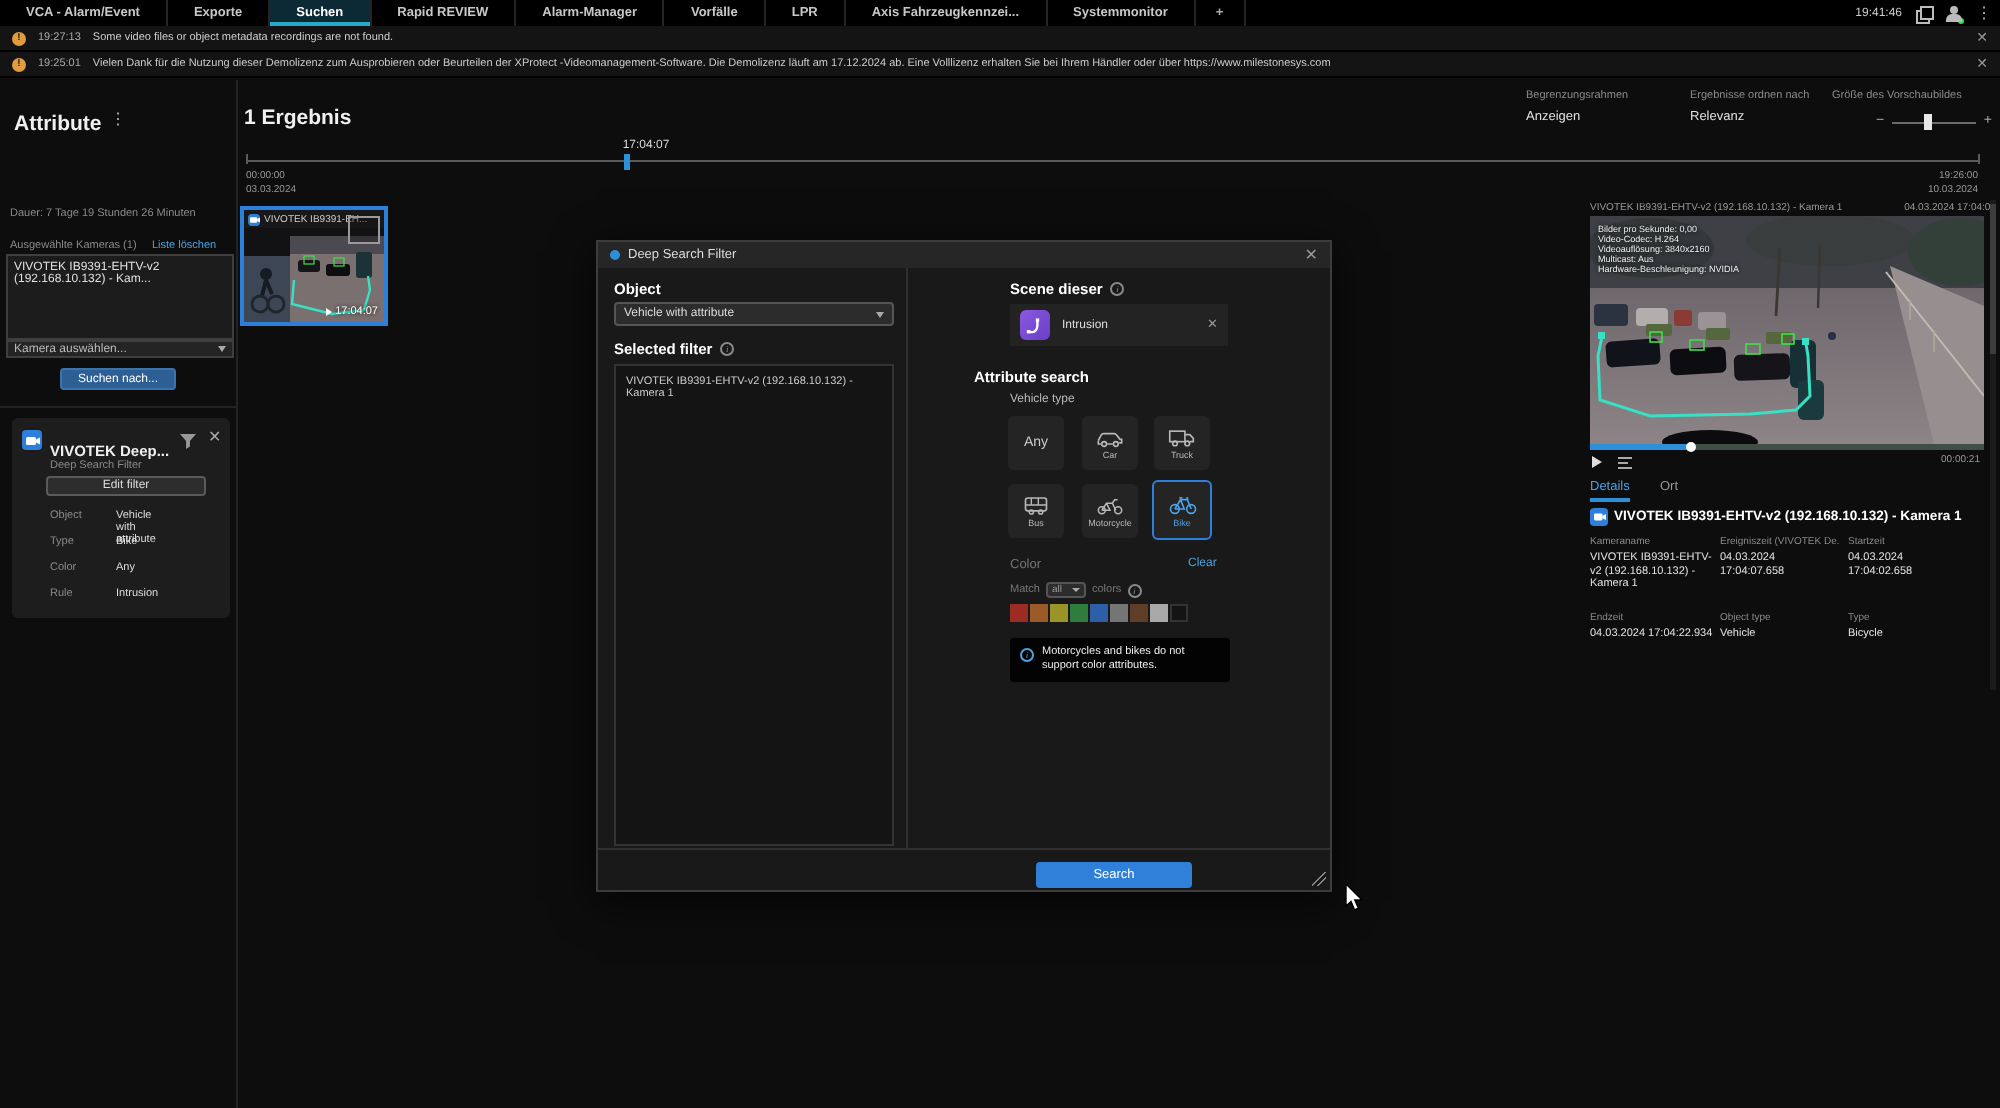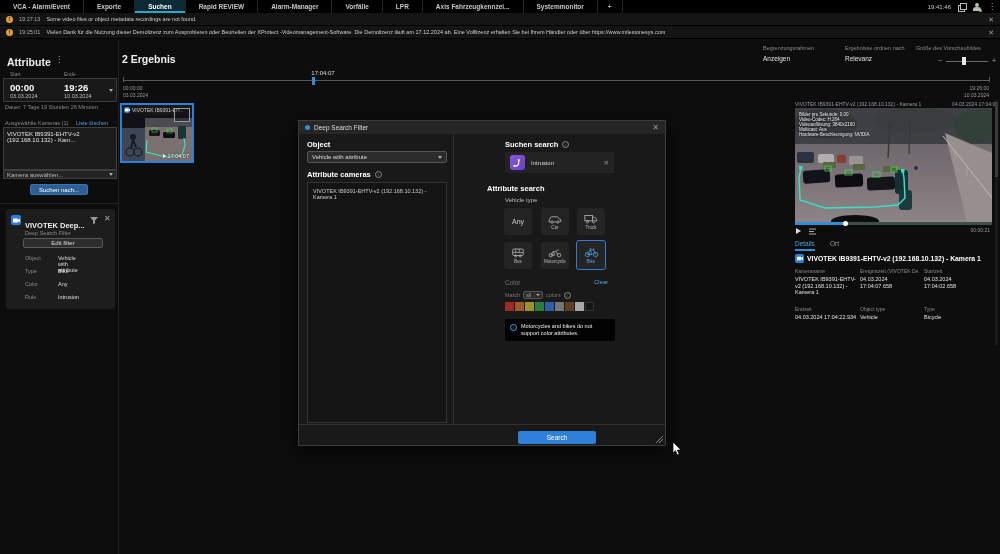--- a/index.html
+++ b/index.html
@@ -156,29 +156,20 @@
     <span class="warnic"></span>
     <span class="ntime">19:25:01</span>
     <span class="ntext">Vielen Dank für die Nutzung dieser Demolizenz zum Ausprobieren oder Beurteilen der XProtect -Videomanagement-Software. Die Demolizenz läuft am 17.12.2024 ab. Eine Volllizenz erhalten Sie bei Ihrem Händler oder über https://www.milestonesys.com</span>
     <span class="xbtn">✕</span>
   </div>
 
   <div class="abs" style="left:0;top:40px;width:118px;height:514px">
     <div class="h1 abs" style="left:7px;top:56px;top:16px">Attribute</div>
     <span class="kebab abs" style="left:55px;top:16px">⋮</span>
 
-    <div class="datebox" style="top:38px;height:24px">
-      <span class="lbl abs" style="left:6px;top:-8px;font-size:5px">Start</span>
-      <span class="lbl abs" style="left:60px;top:-8px;font-size:5px">Ende</span>
-      <span class="dtime abs" style="left:6px;top:3px">00:00</span>
-      <span class="dtime abs" style="left:60px;top:3px">19:26</span>
-      <span class="ddate abs" style="left:6px;top:14px">03.03.2024</span>
-      <span class="ddate abs" style="left:60px;top:14px">10.03.2024</span>
-      <span class="caret abs" style="right:3px;top:10px"></span>
-    </div>
     <div class="lbl abs" style="left:5px;top:64px">Dauer: 7 Tage 19 Stunden 26 Minuten</div>
 
     <div class="lbl abs" style="left:5px;top:80px">Ausgewählte Kameras (1)</div>
     <div class="link abs" style="left:76px;top:80px">Liste löschen</div>
     <div class="listbox" style="top:87px">
       <div class="val" style="font-size:6px">VIVOTEK IB9391-EHTV-v2 (192.168.10.132) - Kam...</div>
     </div>
     <div class="selrow" style="top:130px">
       <span class="lbl" style="color:#bbb;font-size:6px">Kamera auswählen...</span>
       <span class="caret"></span>
@@ -217,21 +208,21 @@
         <span class="v">Any</span>
       </div>
       <div class="dprow" style="top:85px">
         <span class="k">Rule</span>
         <span class="v">Intrusion</span>
       </div>
     </div>
   </div>
   <div class="abs sep-v" style="left:118px;top:40px;width:1px;height:514px"></div>
 
-  <div class="h1 abs" style="left:122px;top:53px">2 Ergebnis</div>
+  <div class="h1 abs" style="left:122px;top:53px">1 Ergebnis</div>
 
   <div class="lbl abs" style="left:763px;top:45px">Begrenzungsrahmen</div>
   <div class="val abs" style="left:763px;top:55px">Anzeigen</div>
   <div class="lbl abs" style="left:845px;top:45px">Ergebnisse ordnen nach</div>
   <div class="val abs" style="left:845px;top:55px">Relevanz</div>
   <div class="lbl abs" style="left:916px;top:45px">Größe des Vorschaubildes</div>
   <div class="abs" style="left:938px;top:57px;width:58px;height:8px">
     <span class="abs" style="left:0;top:0;color:#aaa;font-size:7px;line-height:7px">−</span>
     <span class="slider-line" style="left:8px;top:3.5px;width:42px"></span>
     <span class="abs" style="left:24px;top:0;width:4px;height:8px;background:#e8e8e8"></span>
@@ -393,30 +384,30 @@
       <span style="font-size:6.5px;color:#ddd">Deep Search Filter</span>
       <span class="xbtn" style="margin-left:auto;font-size:8px">✕</span>
     </div>
 
     <div class="dlg-h abs" style="left:8px;top:19px">Object</div>
     <div class="dd abs" style="left:8px;top:30px;width:140px;height:12px">
       <span style="font-size:6px;color:#ddd">Vehicle with attribute</span>
       <span class="caret"></span>
     </div>
     <div class="abs" style="left:8px;top:49px;display:flex;gap:4px;align-items:center">
-      <span class="dlg-h">Attribute cameras</span>
+      <span class="dlg-h">Selected filter</span>
       <span class="infoic"></span>
     </div>
     <div class="abs" style="left:8px;top:61px;width:140px;height:241px;background:#141414;border:1px solid #333;padding:5px">
       <div style="font-size:5.5px;color:#ccc">VIVOTEK IB9391-EHTV-v2 (192.168.10.132) - Kamera 1</div>
     </div>
     <div class="abs" style="left:154px;top:13px;width:1px;height:290px;background:#303030"></div>
 
     <div class="abs" style="left:206px;top:19px;display:flex;gap:4px;align-items:center">
-      <span class="dlg-h">Suchen search</span>
+      <span class="dlg-h">Scene dieser</span>
       <span class="infoic"></span>
     </div>
     <div class="abs" style="left:206px;top:31px;width:109px;height:21px;background:#232323;display:flex;align-items:center;gap:6px;padding:0 5px">
       <svg width="15" height="15" viewBox="0 0 15 15">
         <defs>
             <linearGradient id="pgr" x1="0" y1="0" x2="1" y2="1">
           <stop offset="0" stop-color="#8a5ae0"></stop>
               <stop offset="1" stop-color="#6a3ec8"></stop>
             </linearGradient>
           </defs>

